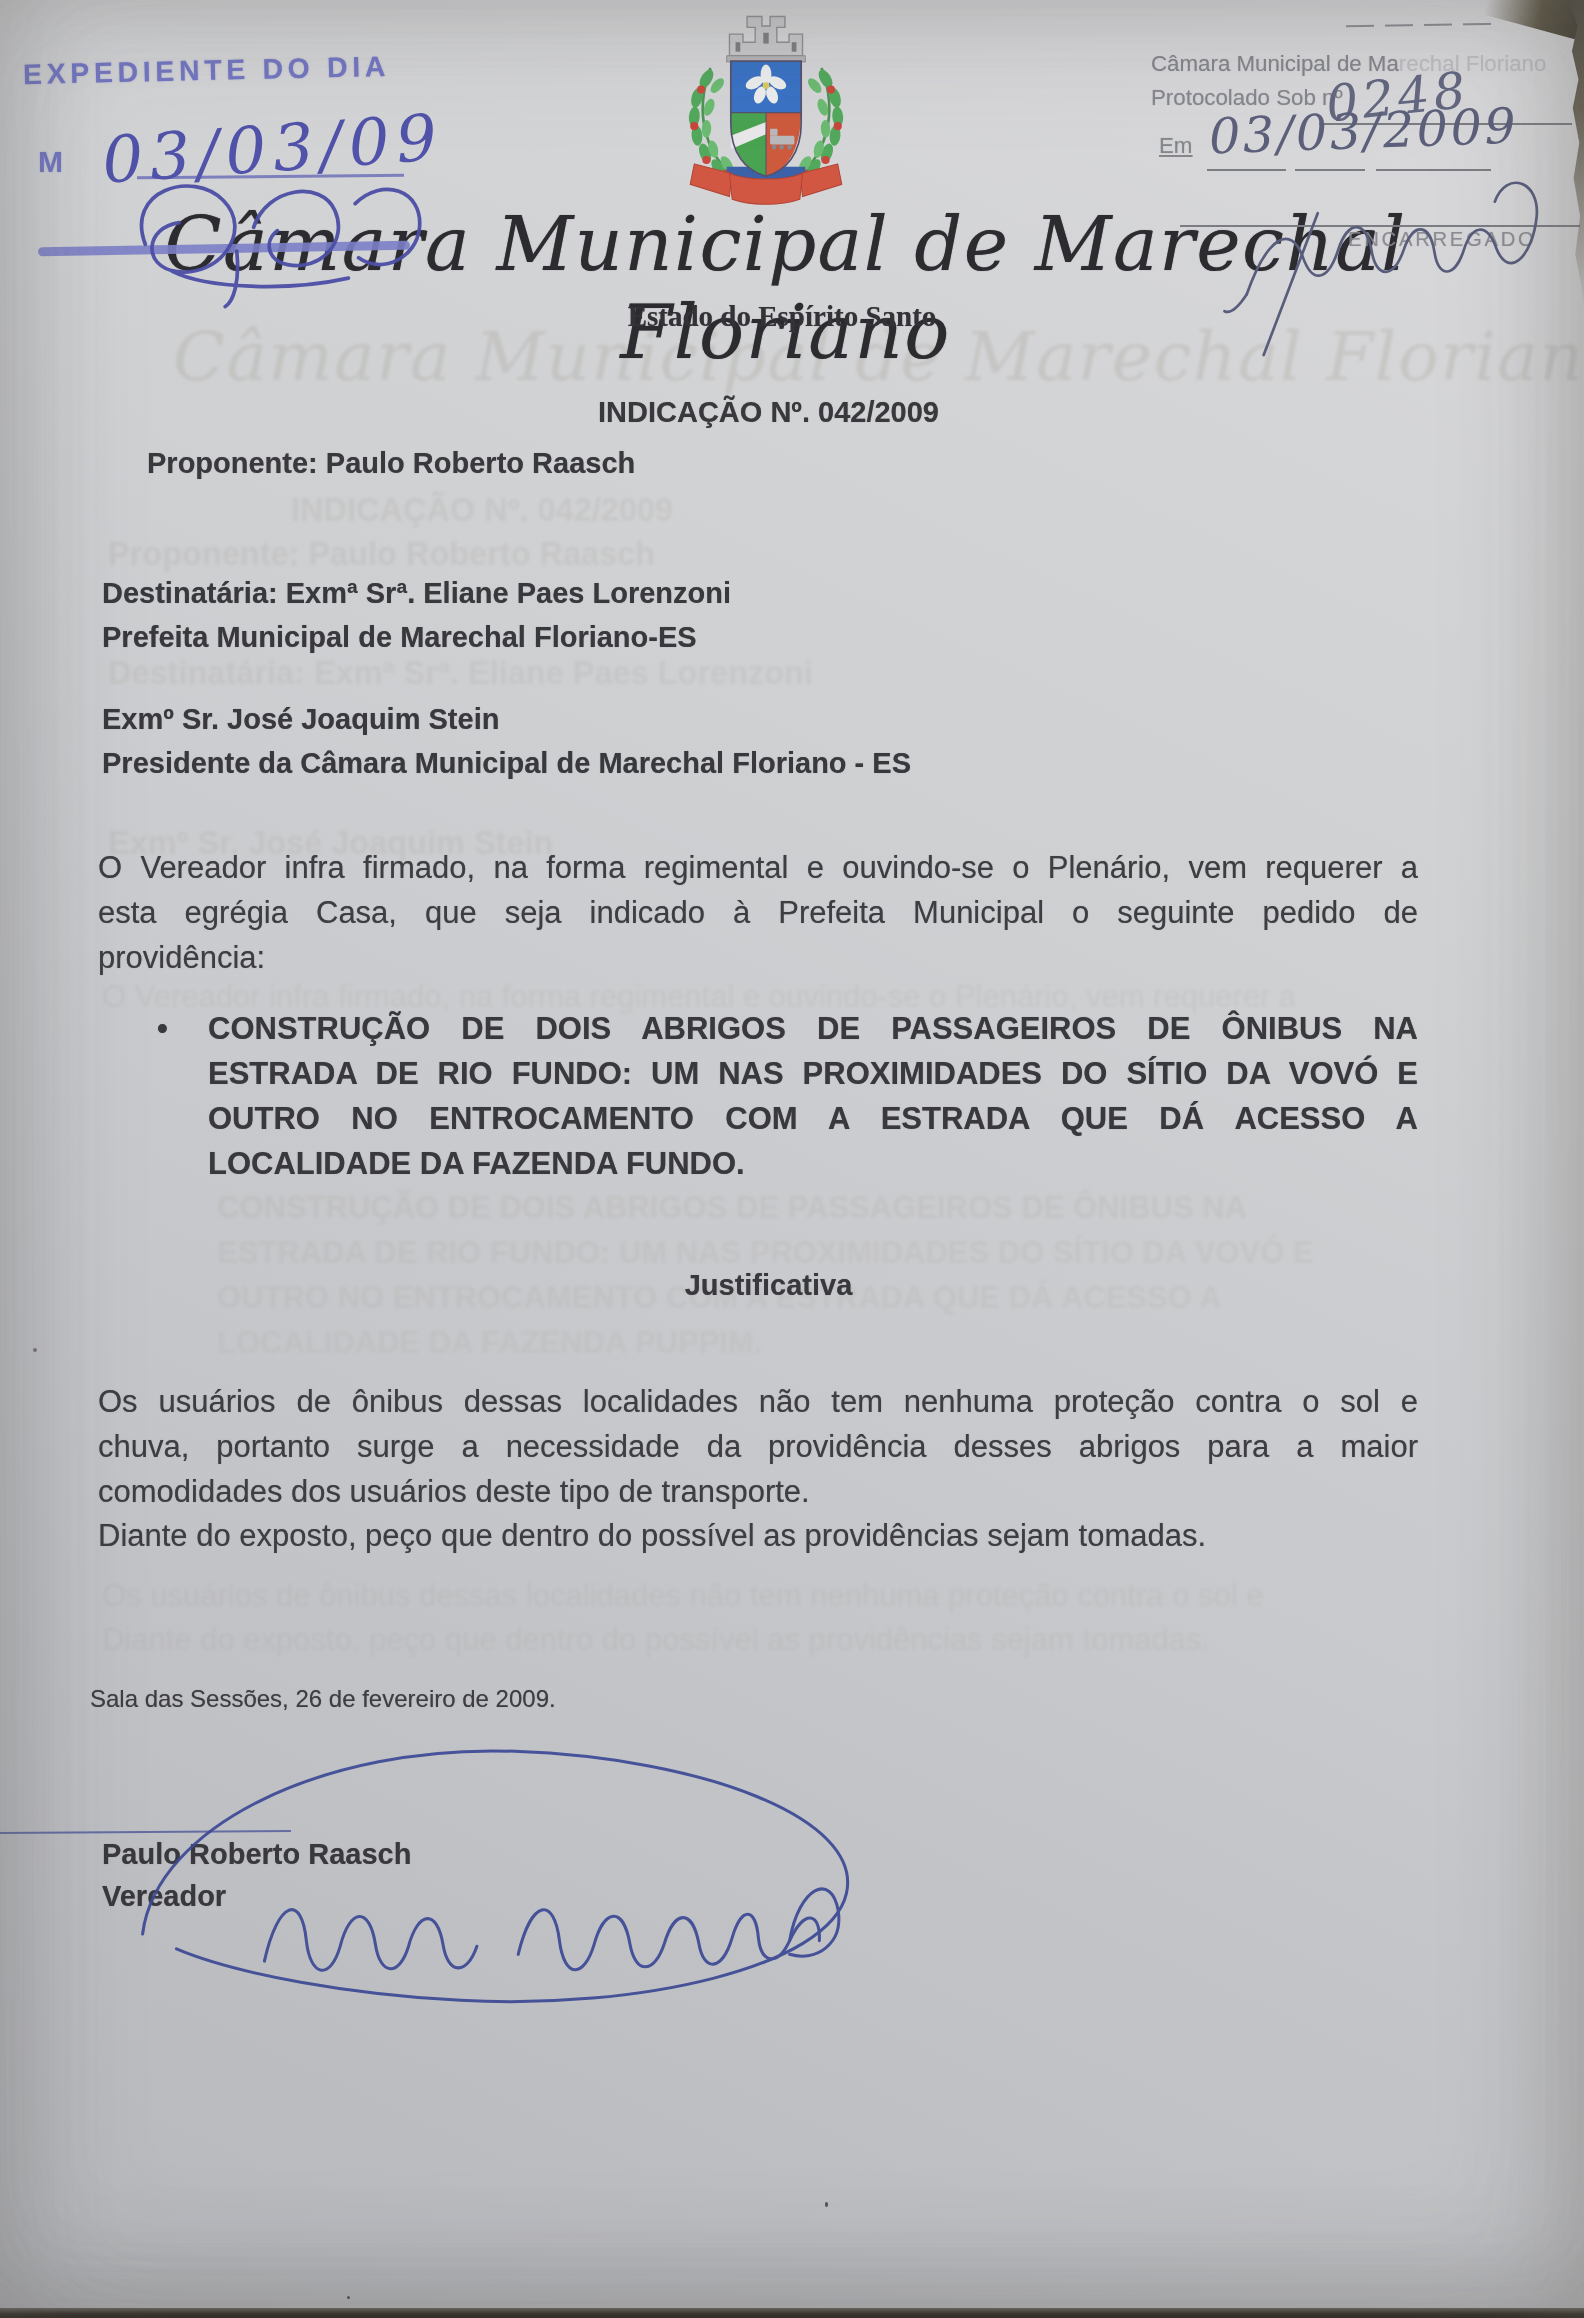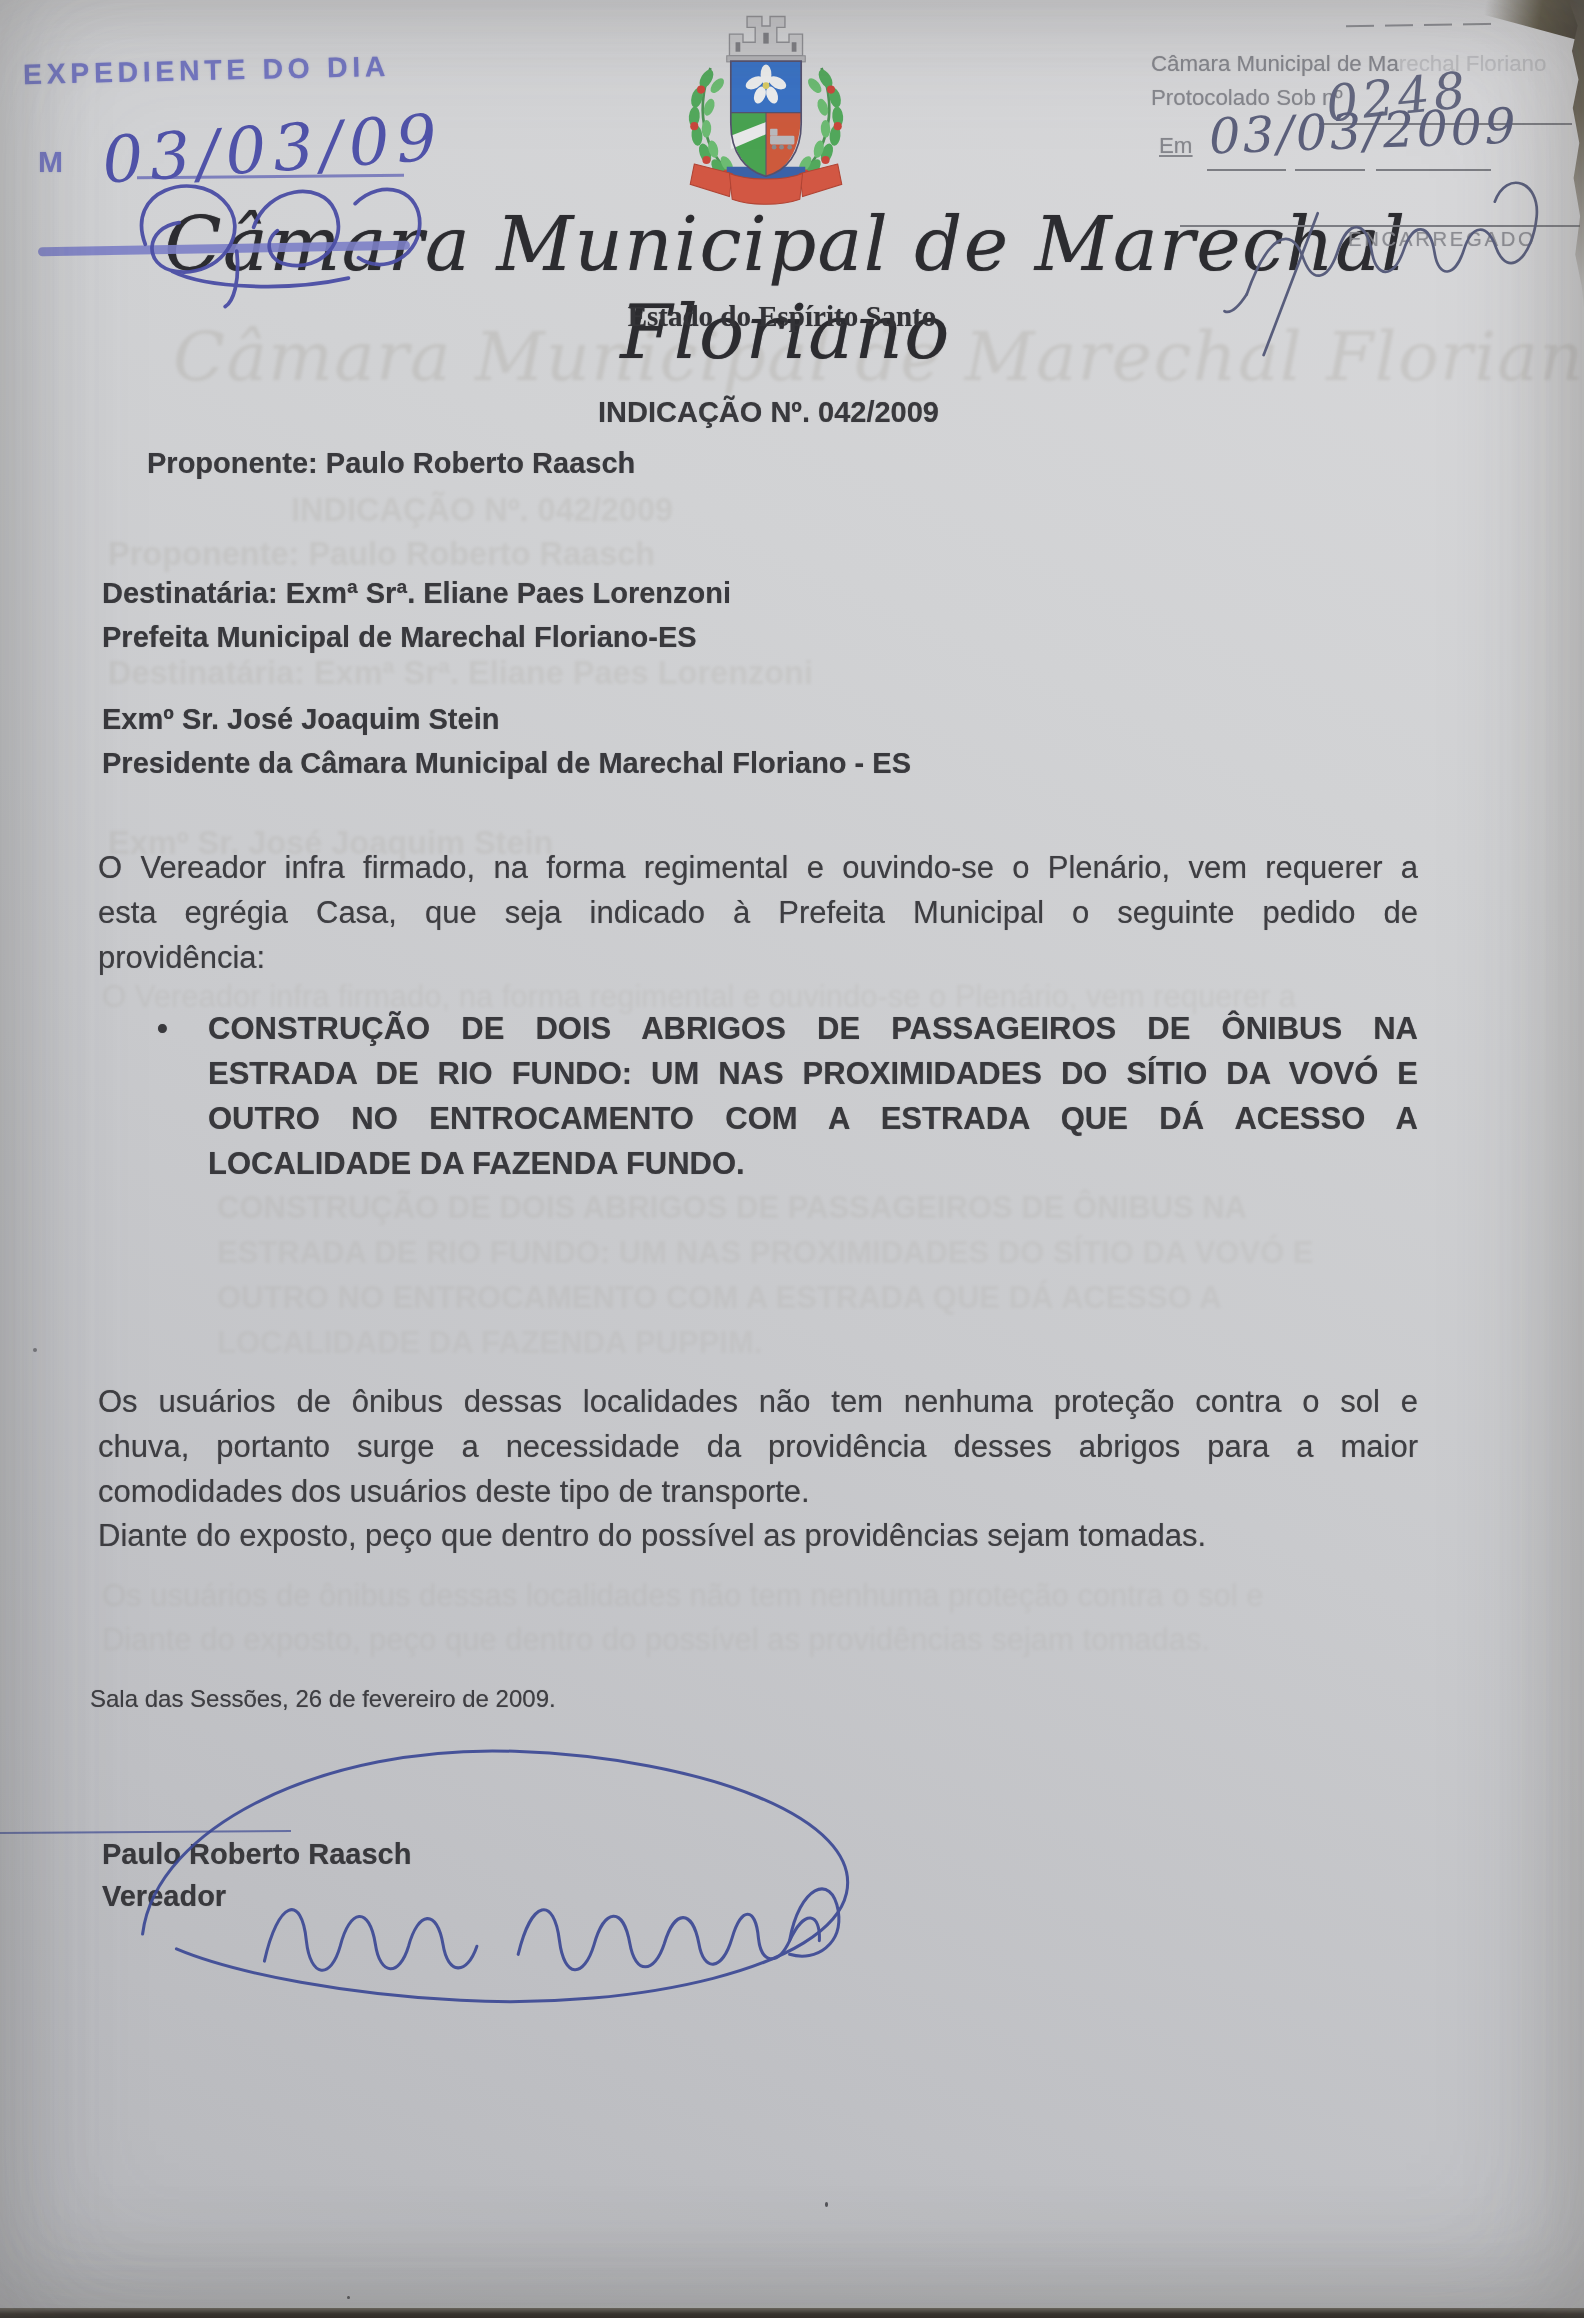--- a/index.html
+++ b/index.html
@@ -252,20 +252,21 @@
   <div class="abs bullet-item">
     <span class="bullet-dot print">•</span>
     <div class="bullet-lines print">
         <div class="jline">CONSTRUÇÃO DE DOIS ABRIGOS DE PASSAGEIROS DE ÔNIBUS NA</div>
         <div class="jline">ESTRADA DE RIO FUNDO: UM NAS PROXIMIDADES DO SÍTIO DA VOVÓ E</div>
         <div class="jline">OUTRO NO ENTROCAMENTO COM A ESTRADA QUE DÁ ACESSO A</div>
         <div class="jline last">LOCALIDADE DA FAZENDA FUNDO.</div>
       </div>
   </div>
 
+  <div class="abs print bold head-size center justif">Justificativa</div>
 
   <div class="abs print body-size para2">
       <div class="jline">Os usuários de ônibus dessas localidades não tem nenhuma proteção contra o sol e</div>
       <div class="jline">chuva, portanto surge a necessidade da providência desses abrigos para a maior</div>
       <div class="jline last">comodidades dos usuários deste tipo de transporte.</div>
     </div>
   <div class="abs print body-size para3">Diante do exposto, peço que dentro do possível as providências sejam tomadas.</div>
 
   <div class="abs print sala">Sala das Sessões, 26 de fevereiro de 2009.</div>
 

